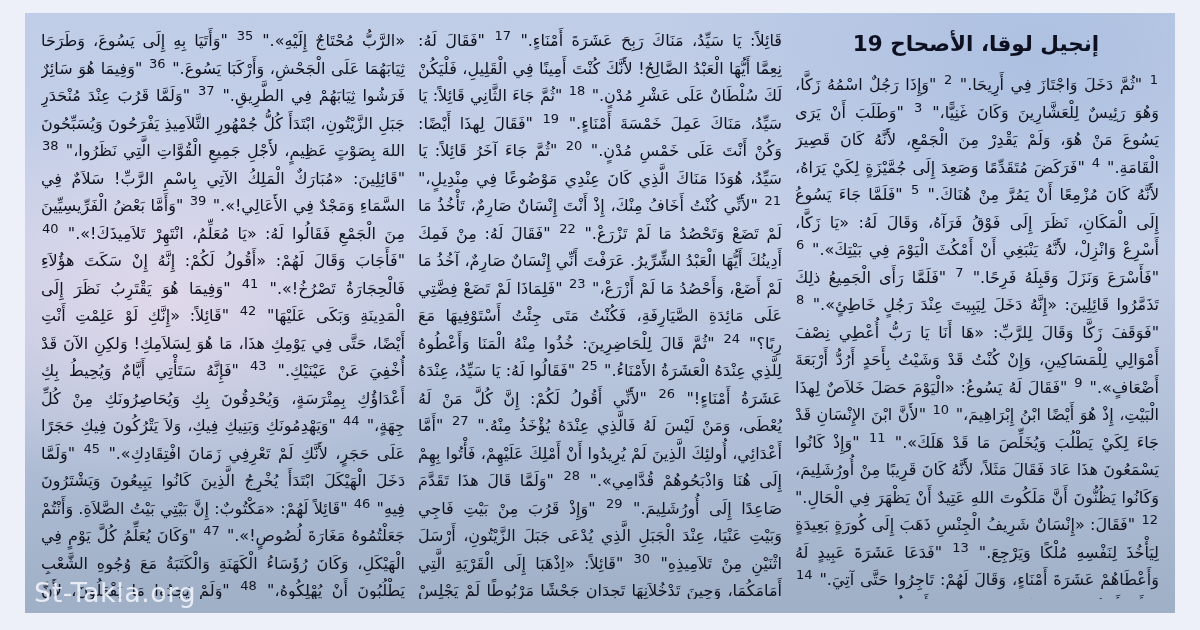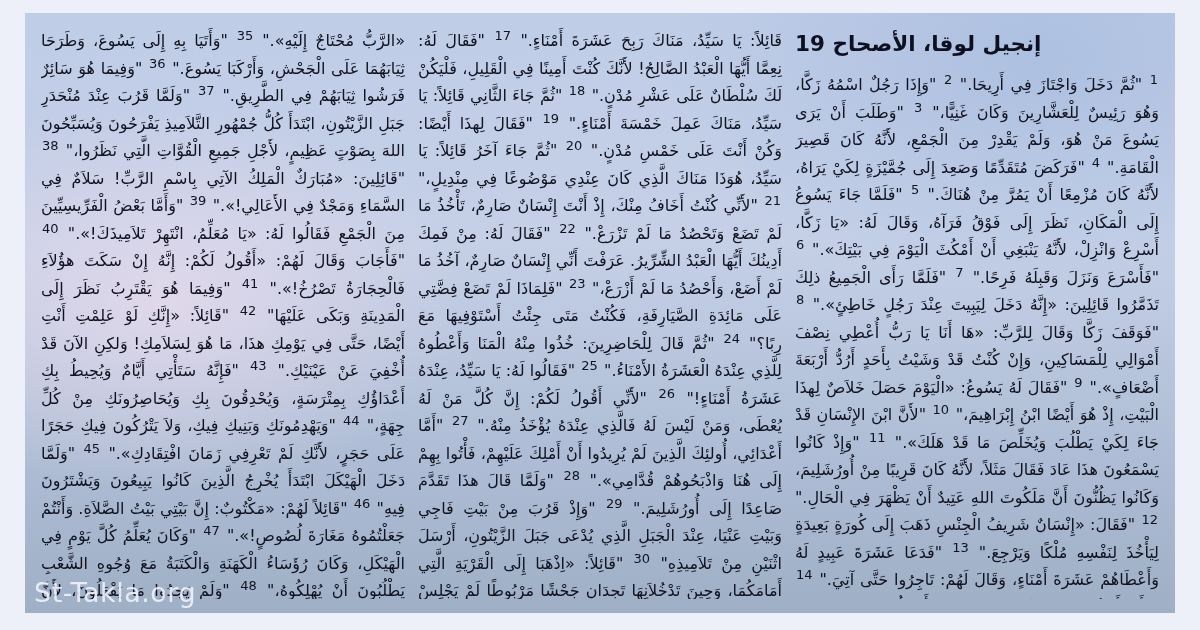--- a/index.html
+++ b/index.html
@@ -30,21 +30,21 @@
     color:#10121f;
     font-size:16px;
     line-height:27.5px;
     text-align:justify;
     overflow:hidden;
   }
   .chapter-title{
     font-weight:bold;
     font-size:21.5px;
     line-height:30px;
-    text-align:left;
+    text-align:center;
     color:#0d1020;
     margin:2px 2px 12px 0;
   }
   sup.vn{
     font-size:13px;
     line-height:0;
     vertical-align:6px;
     letter-spacing:0;
     padding:0 1px;
   }

